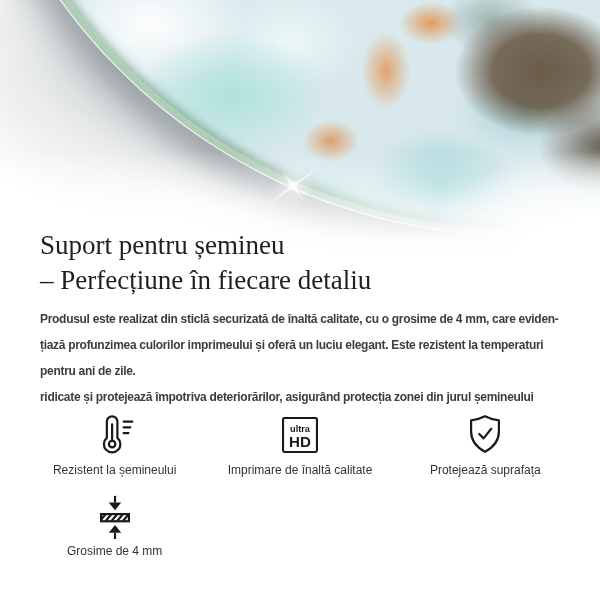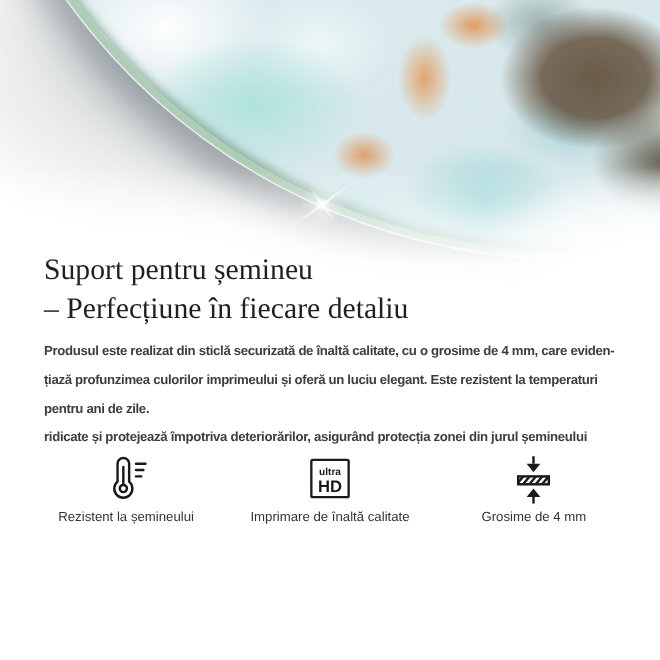--- a/index.html
+++ b/index.html
@@ -130,20 +130,29 @@
         <div class="icon-box">
           <svg width="44" height="44" viewBox="0 0 48 48" aria-hidden="true">
             <rect class="st" x="5.5" y="5.5" width="37" height="37" rx="1.5" stroke-width="2.6"></rect>
             <text x="24" y="20.5" font-size="10" font-weight="bold" text-anchor="middle">ultra</text>
             <text x="24" y="37" font-size="16.5" font-weight="bold" text-anchor="middle">HD</text>
           </svg>
         </div>
         <div class="f-label">Imprimare de înaltă calitate</div>
       </div>
 
+      <div class="feature">
+        <div class="icon-box">
+          <svg width="46" height="46" viewBox="0 0 48 48" aria-hidden="true">
+            <path class="st rd" d="M24,4.5 C28.5,6.8 33.5,8.2 38.5,8.8 V20.5 C38.5,29.5 33,36.5 24,41.5 C15,36.5 9.5,29.5 9.5,20.5 V8.8 C14.5,8.2 19.5,6.8 24,4.5 Z" stroke-width="2.4"></path>
+            <polyline class="st rd" points="18,23 22.5,27.5 30.5,17.5" stroke-width="2.6"></polyline>
+          </svg>
+        </div>
+        <div class="f-label">Protejează suprafața</div>
+      </div>
 
 
 
       <div class="feature">
         <div class="icon-box">
           <svg width="46" height="46" viewBox="0 0 48 48" aria-hidden="true">
             <defs>
               <clipPath id="barclip">
                   <rect x="10" y="22.5" width="28" height="6.5"></rect>
                 </clipPath>

